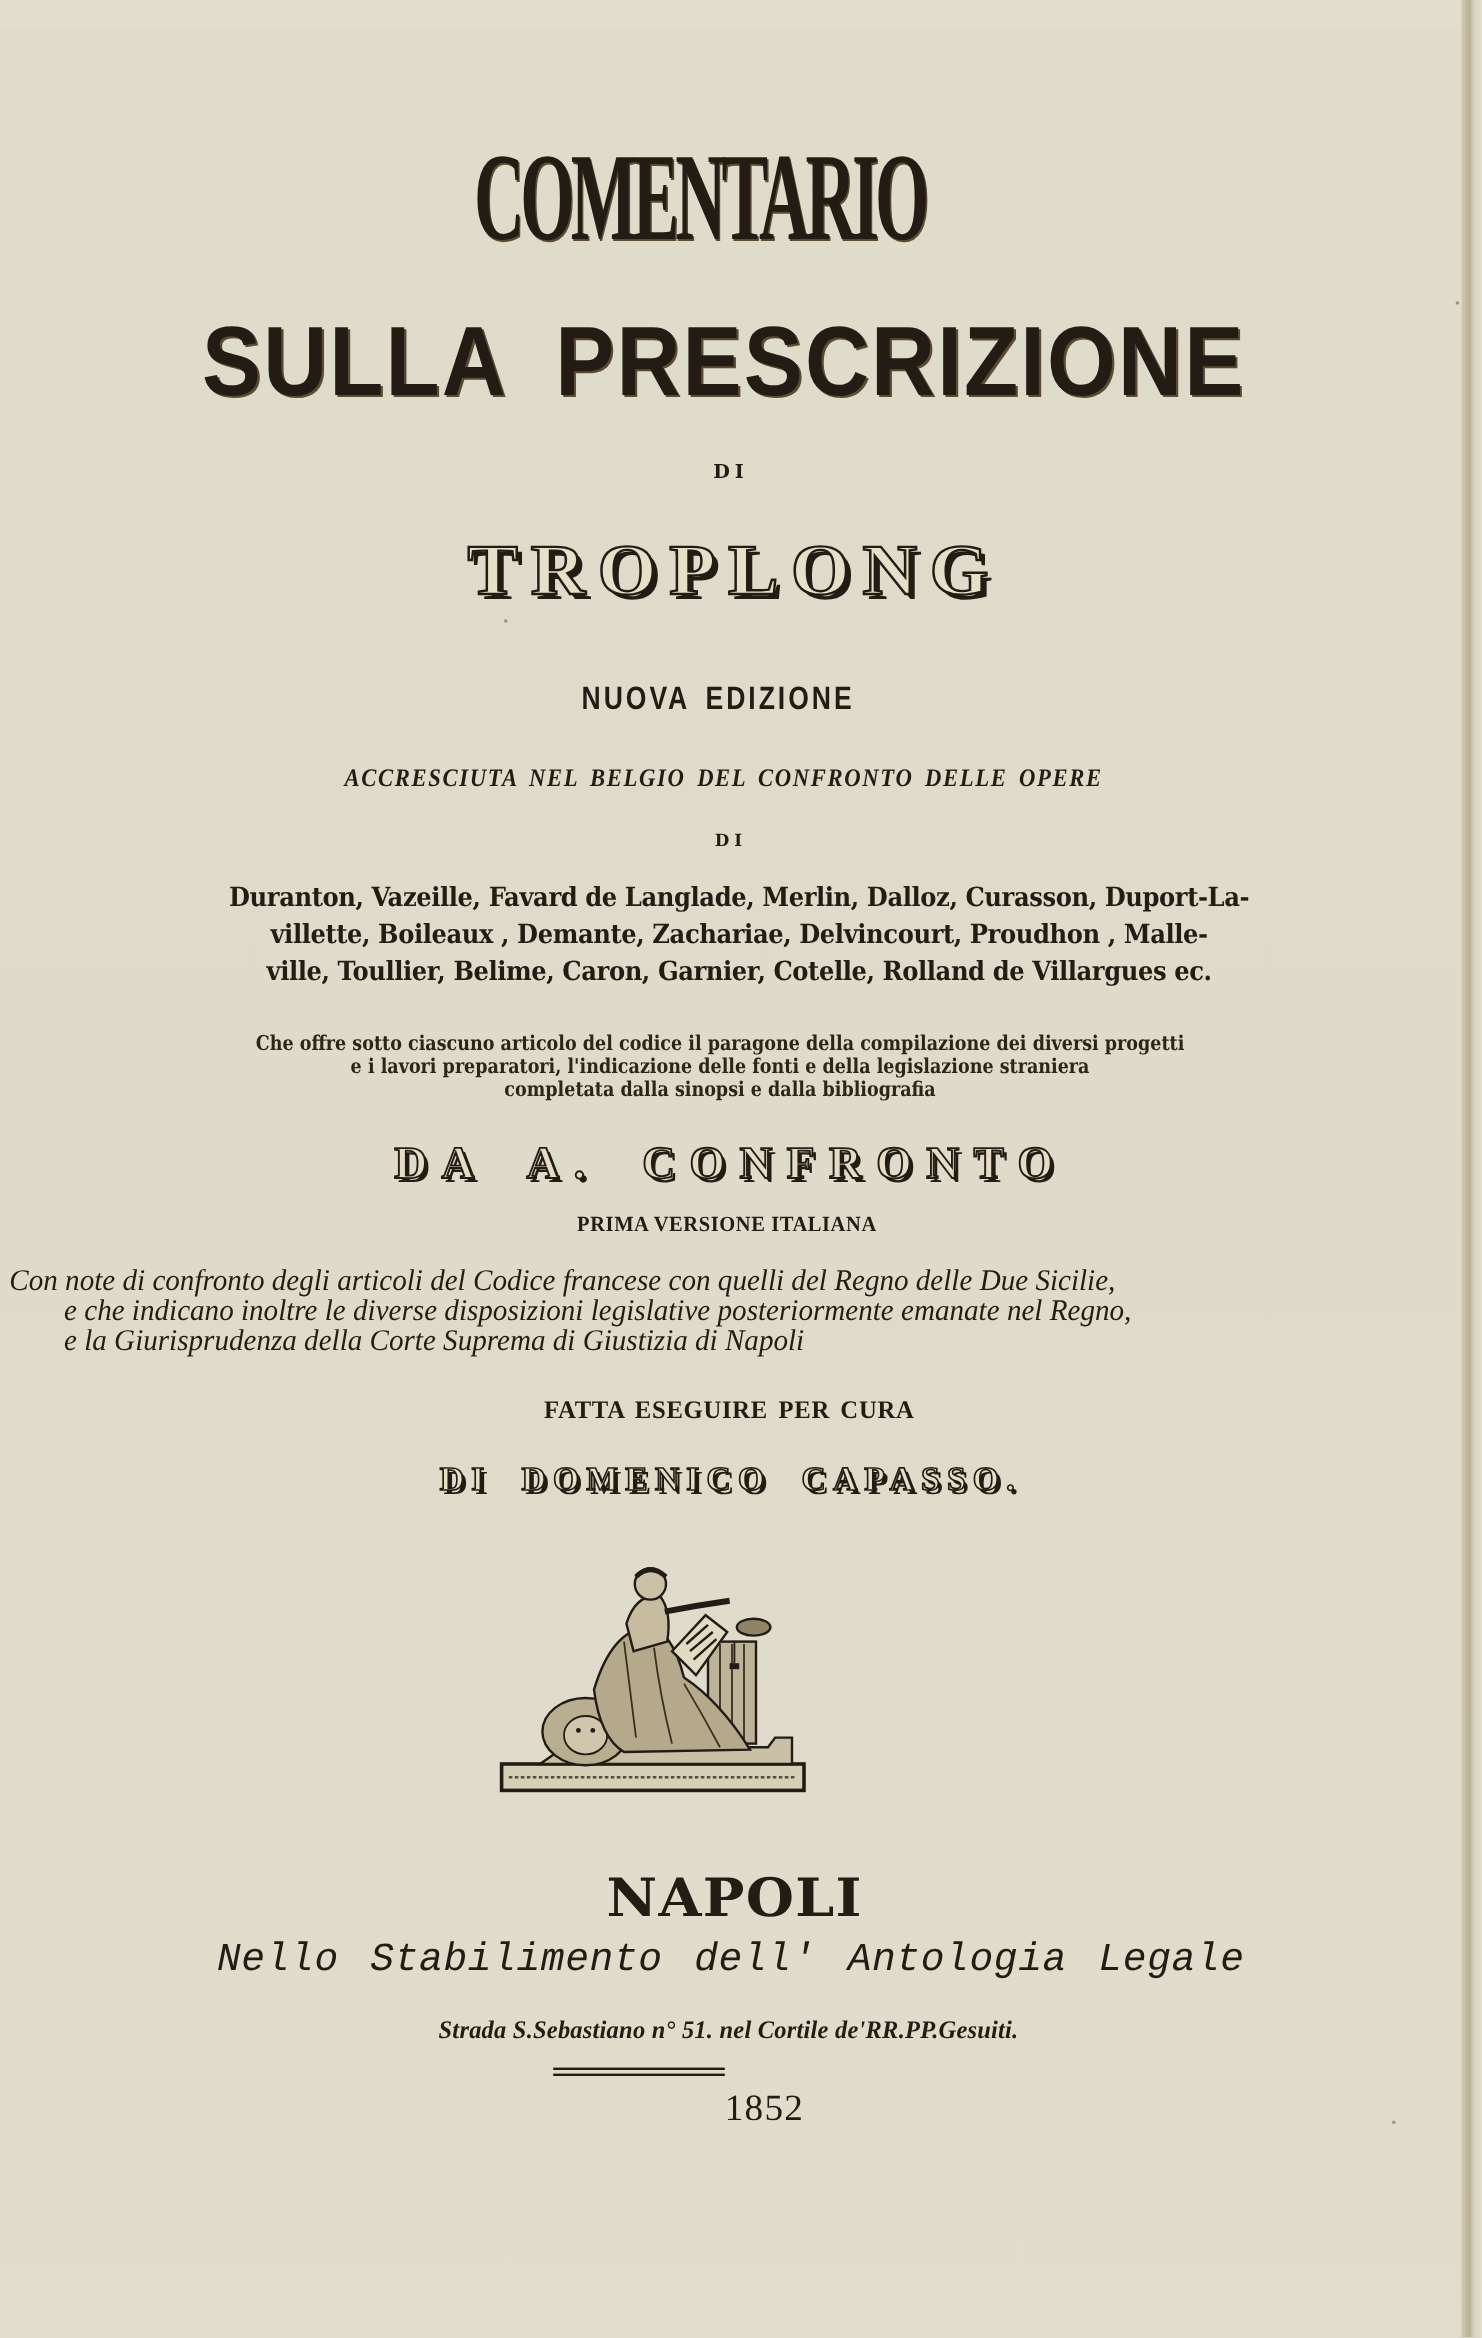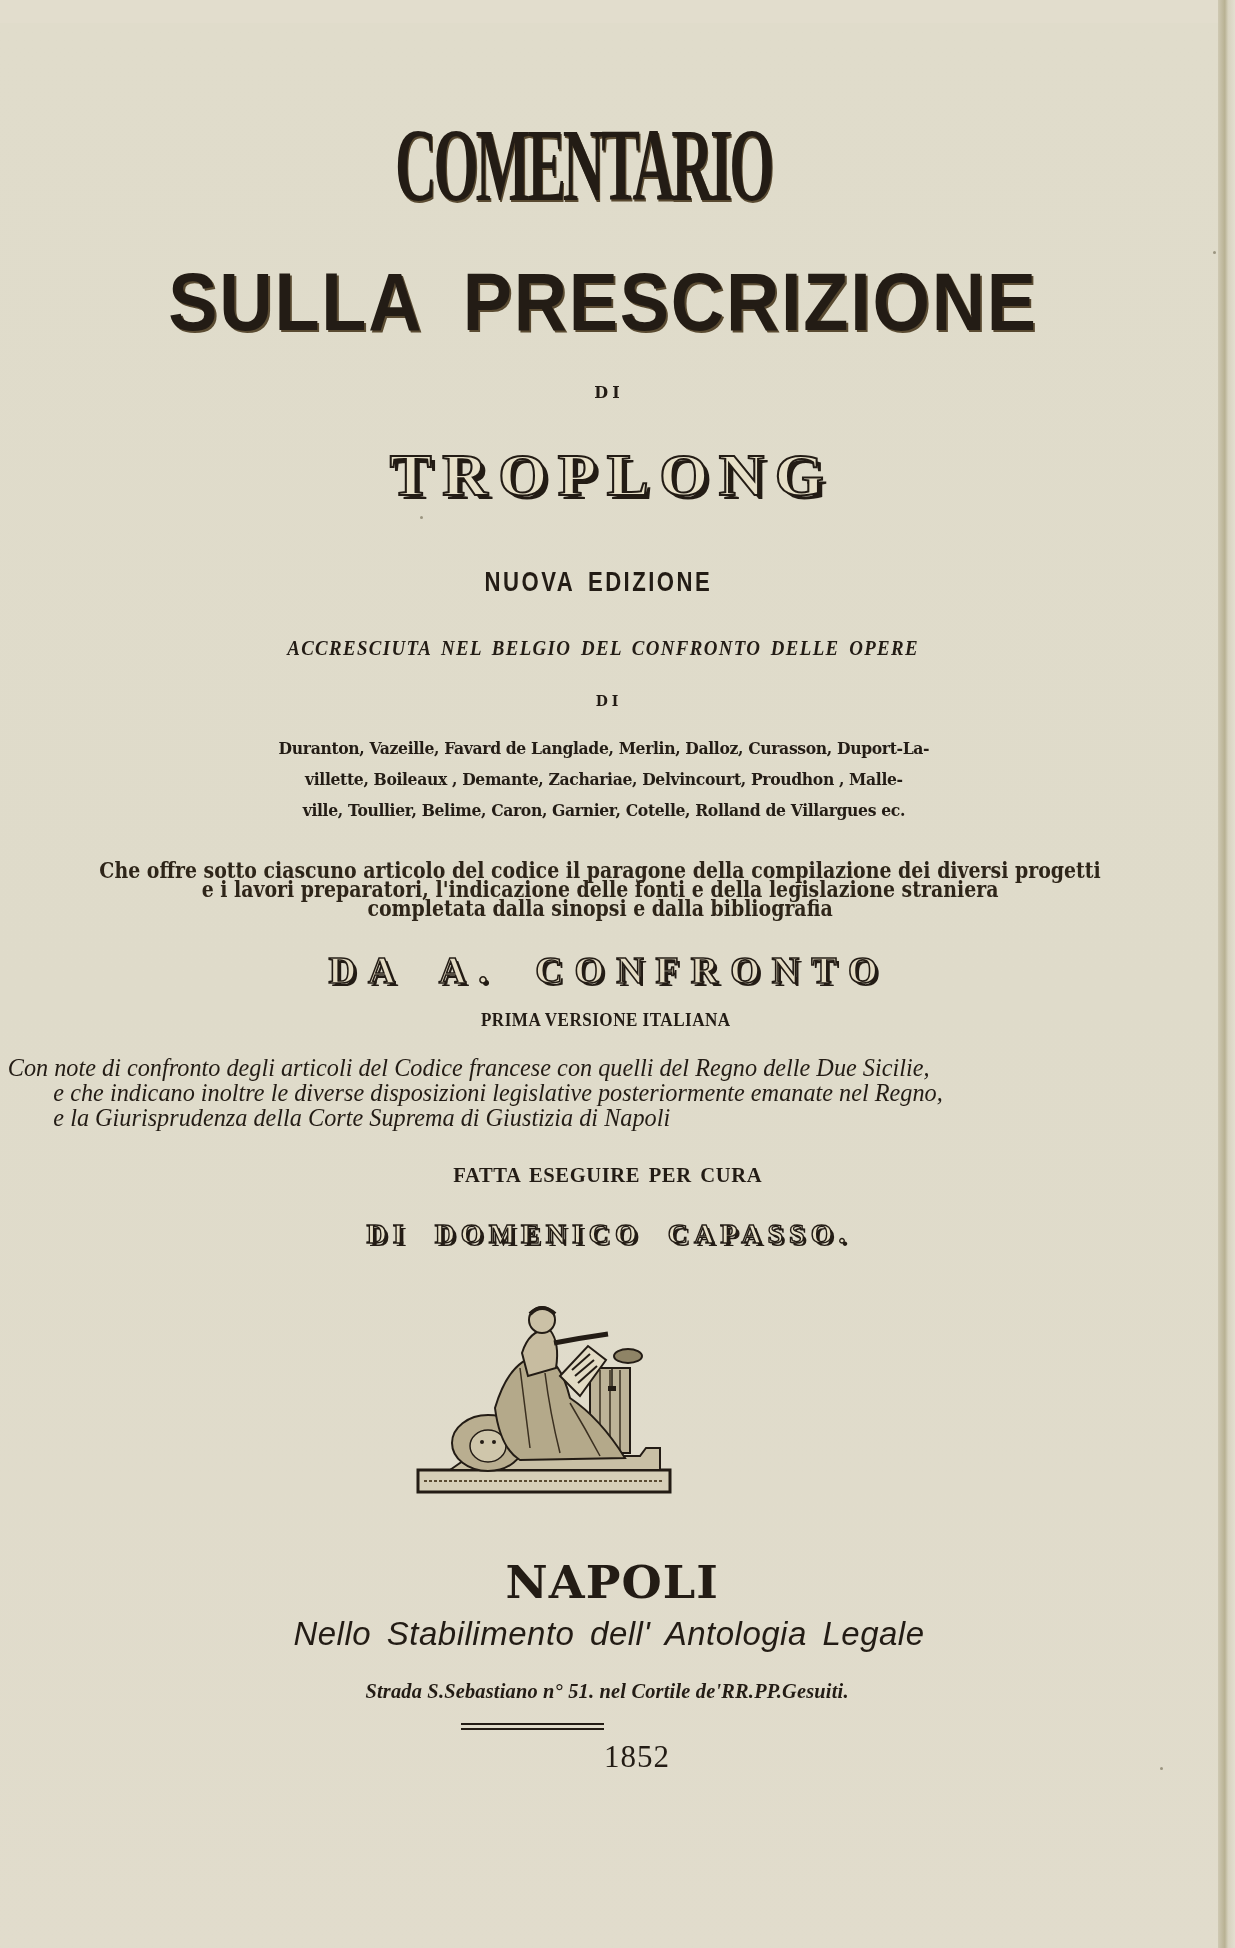--- a/index.html
+++ b/index.html
@@ -43,30 +43,31 @@
     top: 544px; font-family: "Liberation Sans", sans-serif; font-weight: bold;
     font-size: 27px; letter-spacing: 3px; word-spacing: 6px; transform: scaleX(0.82); transform-origin: 550px 0;
   }
   .t-accresciuta {
     top: 613px; font-family: "Liberation Serif", serif; font-style: italic; font-weight: bold;
     font-size: 21px; letter-spacing: 1.5px; word-spacing: 4px; transform: scaleX(0.9); transform-origin: 550px 0;
   }
   .t-di2 { top: 670px; font-size: 14px; font-weight: bold; letter-spacing: 4px; }
   .names {
     position: absolute; top: 710px; left: 0; width: 1218px; text-align: center;
-    font-family: "DejaVu Serif", serif; font-weight: bold; font-size: 17px; line-height: 31px;
+    font-family: "DejaVu Serif", serif; font-weight: bold; font-size: 22px; line-height: 31px;
     letter-spacing: -0.4px;
+    padding-left: 12px;
   }
   .names div { white-space: nowrap; }
   .names .l1 { transform: scaleX(0.92); transform-origin: 545px 0; }
   .names .l2 { transform: scaleX(0.92); transform-origin: 545px 0; }
   .names .l3 { transform: scaleX(0.92); transform-origin: 545px 0; }
   .desc {
     position: absolute; top: 838px; left: 0; width: 1218px; text-align: center;
-    font-family: "DejaVu Serif", serif; font-weight: bold; font-size: 22px; line-height: 19px;
+    font-family: "DejaVu Serif", serif; font-weight: bold; font-size: 17px; line-height: 19px;
     color: #2e2519;
   }
   .desc div { white-space: nowrap; transform: scaleX(0.86); transform-origin: 545px 0; }
   .t-delebecque {
     top: 925px; font-family: "Liberation Serif", serif; font-weight: bold; font-size: 38px;
     letter-spacing: 12px; word-spacing: 14px; color: #e4dcc4;
     -webkit-text-stroke: 1.6px #231c15; text-shadow: 3px 3px 0 #231c15;
     left: 0;
   }
   .t-prima {
@@ -91,21 +92,21 @@
     -webkit-text-stroke: 1.4px #231c15; text-shadow: 3px 3px 0 #231c15;
   }
   .vignette {
     position: absolute; left: 410px; top: 1275px; width: 265px; height: 200px;
   }
   .t-napoli {
     top: 1534px; font-family: "DejaVu Serif", serif; font-weight: bold; font-size: 44px;
     letter-spacing: 1px; transform: scaleX(1.05); transform-origin: 545px 0;
   }
   .t-stabilimento {
-    top: 1592px; font-family: Liberation Sans, sans-serif; font-style: italic; font-size: 33px;
+    top: 1592px; font-family: Liberation Mono, monospace; font-style: italic; font-size: 33px;
     letter-spacing: 0.5px; word-spacing: 6px;
   }
   .t-strada {
     top: 1656px; font-family: "Liberation Serif", serif; font-style: italic; font-weight: bold; font-size: 21px;
     letter-spacing: 0.2px; transform: scaleX(0.97); transform-origin: 545px 0;
   }
   .rule {
     position: absolute; left: 461px; width: 143px; height: 2px; background: #231c15;
   }
   .t-year {

